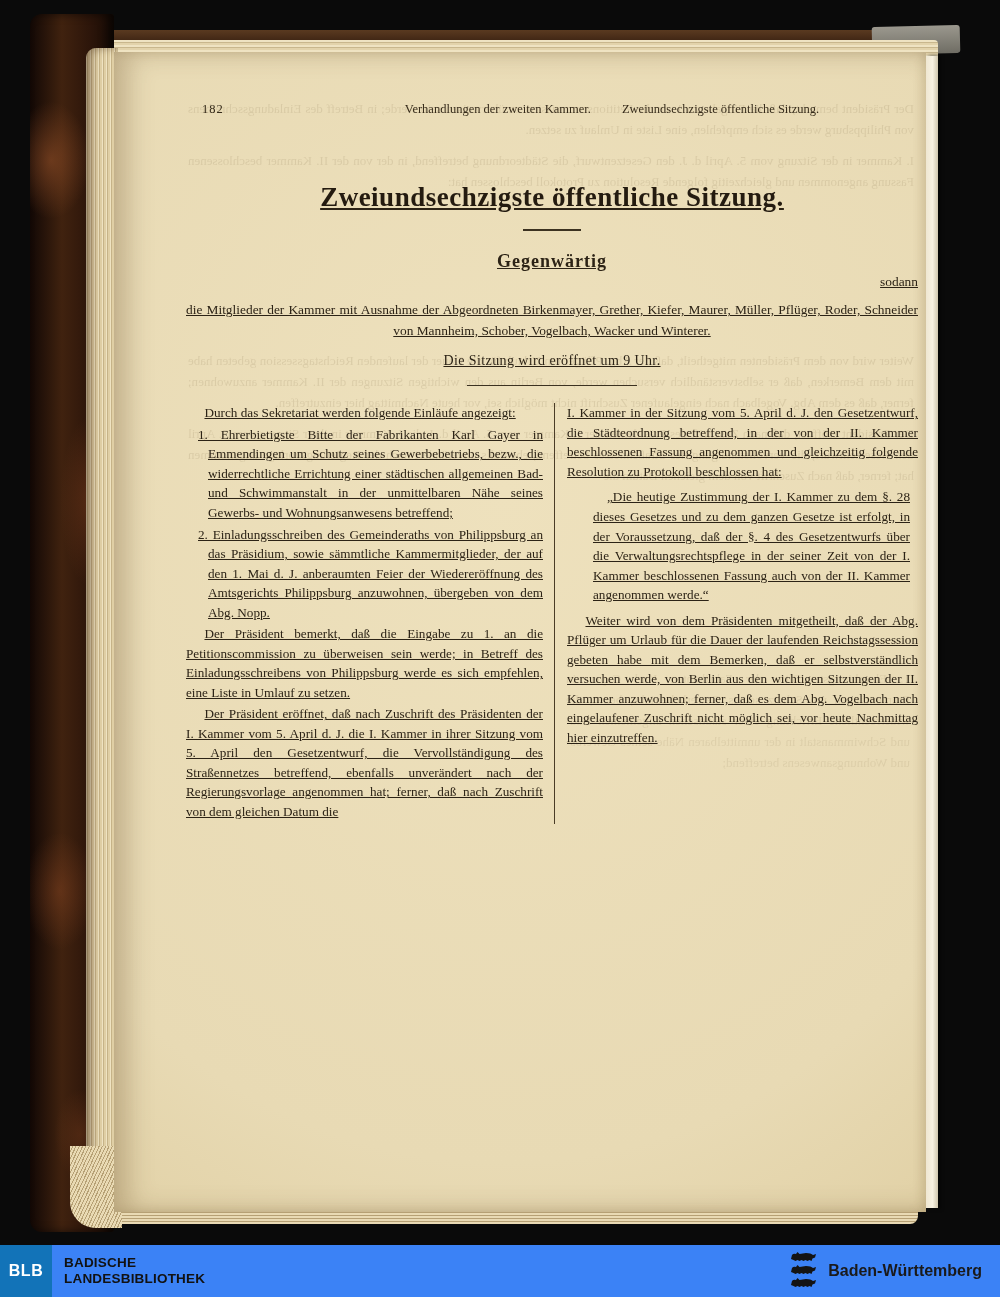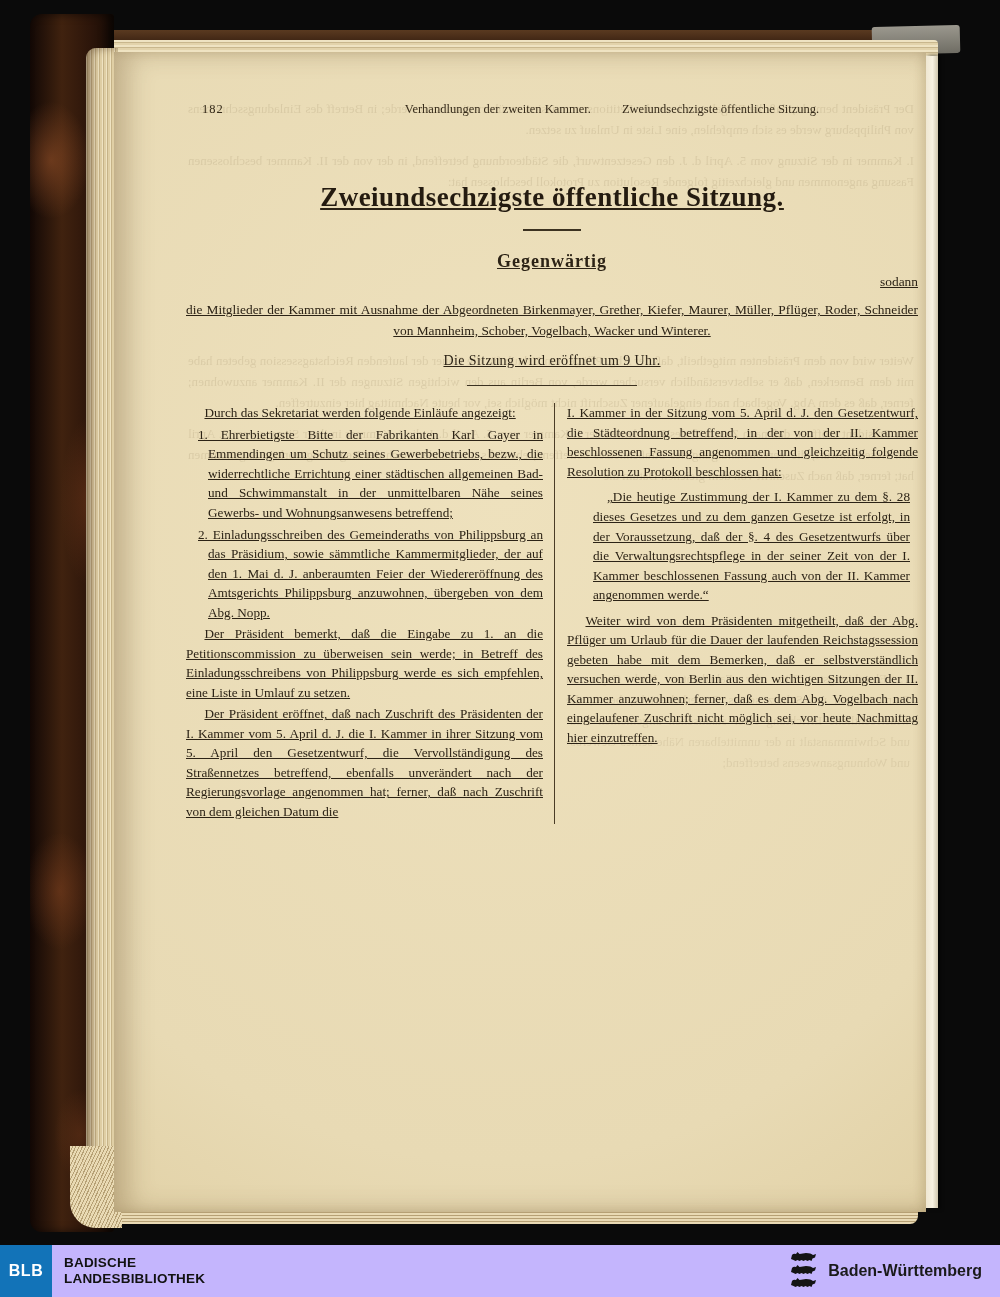--- a/index.html
+++ b/index.html
@@ -121,21 +121,21 @@
 
   .col-para { margin:0 0 2px 0; text-indent:1.4em; }
   .col-para.intro { text-indent:1.4em; }
   .col-para.item  { padding-left:22px; text-indent:-10px; }
   .col-para.cont  { text-indent:0; }
   .col-para.quote { margin:6px 0; padding-left:26px; padding-right:8px; text-indent:14px; }
 
   
   .footer {
     position:absolute; left:0; bottom:0; width:1000px; height:52px;
-    background:#c4b5fd; display:flex; align-items:center; justify-content:space-between;
+    background:#3b82f6; display:flex; align-items:center; justify-content:space-between;
     font-family:"Liberation Sans","DejaVu Sans",sans-serif;
   }
   .footer-left { display:flex; align-items:center; height:52px; cursor:pointer; }
   .blb-badge {
     width:52px; height:52px; background:#1273b8; color:#fff;
     display:flex; align-items:center; justify-content:center;
     font-weight:bold; font-size:16px; letter-spacing:.5px;
   }
   .lib-name { margin-left:12px; font-weight:bold; font-size:13.5px; line-height:1.15; color:#121212; letter-spacing:.2px; }
   .lib-name span { display:block; }

